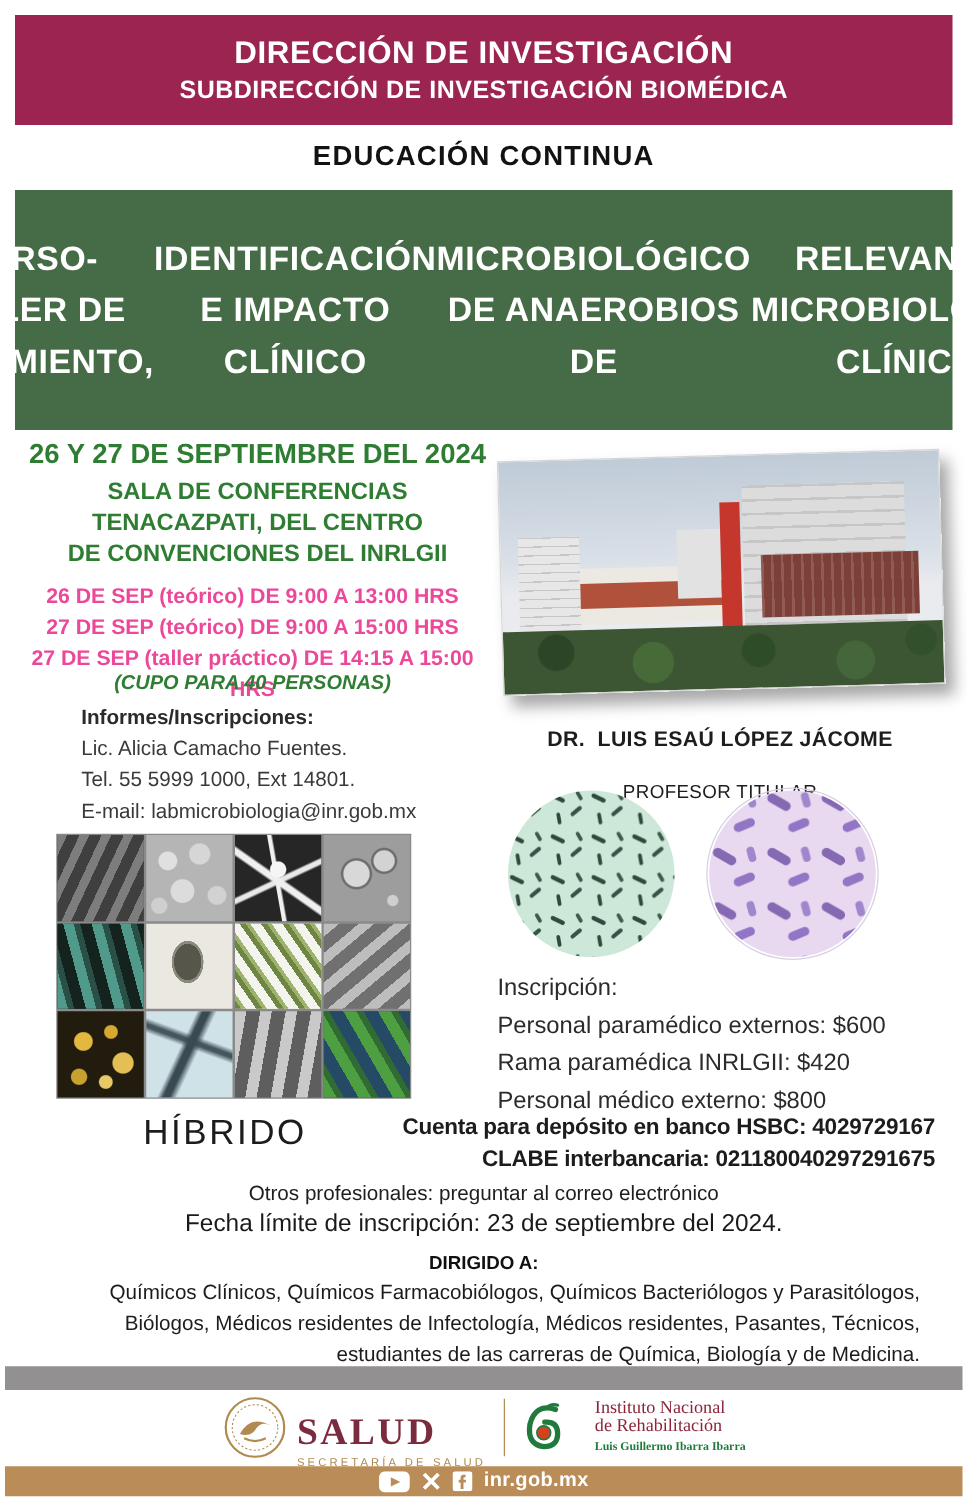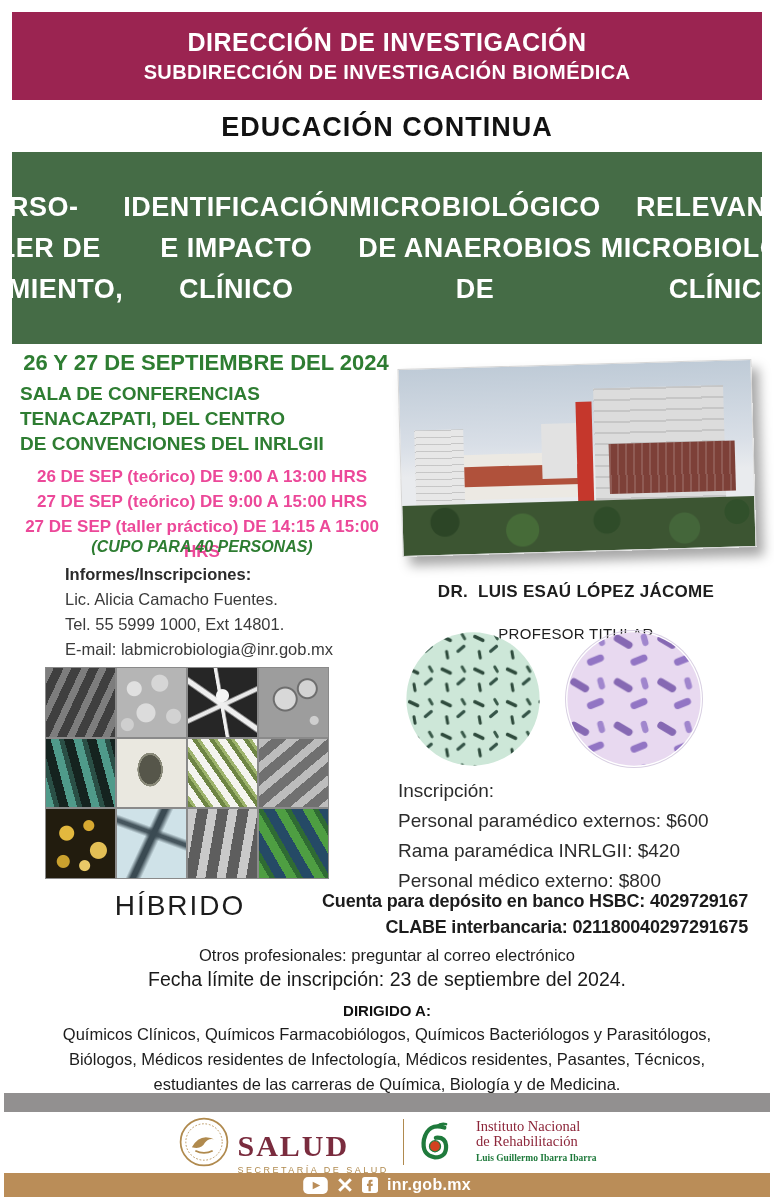--- a/index.html
+++ b/index.html
@@ -4,28 +4,28 @@
 <style>
   html,body{margin:0;padding:0;}
   .page{position:relative;width:774px;height:1200px;background:#ffffff;overflow:hidden;
         font-family:"Liberation Sans",sans-serif;color:#222;}
   
   .band{position:absolute;left:12px;top:12px;width:750px;height:88px;background:#9B2451;
         display:flex;flex-direction:column;align-items:center;justify-content:center;gap:4px;}
   .band .l1{color:#fff;font-weight:bold;font-size:25px;letter-spacing:.5px;}
   .band .l2{color:#fff;font-weight:bold;font-size:20px;letter-spacing:.4px;}
   .edu{position:absolute;left:0;top:112px;width:774px;text-align:center;
-       font-size:27px;font-weight:bold;color:#121212;letter-spacing:1px;}
+       font-size:22px;font-weight:bold;color:#121212;letter-spacing:1px;}
   .titlebox{position:absolute;left:12px;top:152px;width:750px;height:192px;background:#456C46;
             display:flex;align-items:center;justify-content:center;}
   .titlebox div{color:#fff;font-weight:bold;font-size:27px;line-height:41px;letter-spacing:.5px;text-align:center;}
   
   .datetitle{position:absolute;left:20px;top:350px;width:372px;text-align:center;
              color:#2E7D32;font-weight:bold;font-size:22px;}
-  .venue{position:absolute;left:20px;top:381px;width:372px;
+  .venue{position:absolute;left:20px;top:381px;width:372px;text-align:center;
          color:#2E7D32;font-weight:bold;font-size:19px;line-height:25px;}
   .sched{position:absolute;left:6px;top:464px;width:392px;text-align:center;
          color:#ec4899;font-weight:bold;font-size:17px;line-height:25px;}
   .cupo{position:absolute;left:6px;top:538px;width:392px;text-align:center;
         color:#2E7D32;font-weight:bold;font-style:italic;font-size:16px;}
   .contact{position:absolute;left:65px;top:562px;width:320px;color:#3a3a3a;
            font-size:16.5px;line-height:25px;}
   .contact .h{font-weight:bold;color:#2b2b2b;}
   
   .photo{position:absolute;left:400px;top:364px;width:352px;height:186px;
@@ -75,21 +75,21 @@
   
   .fees{position:absolute;left:398px;top:776px;width:360px;color:#2b2b2b;font-size:19px;line-height:30px;}
   .hibrido{position:absolute;left:70px;top:890px;width:220px;text-align:center;
            font-size:28px;font-weight:normal;letter-spacing:2px;color:#1c1c1c;}
   .bank{position:absolute;left:300px;top:888px;width:448px;text-align:right;
         color:#1c1c1c;font-size:18px;font-weight:bold;line-height:26px;letter-spacing:-.2px;}
   .otros{position:absolute;left:0;top:946px;width:774px;text-align:center;color:#1e1e1e;font-size:16.5px;}
   .fecha{position:absolute;left:0;top:968px;width:774px;text-align:center;color:#1a1a1a;font-size:19.5px;}
   .dirigido-h{position:absolute;left:0;top:1002px;width:774px;text-align:center;
               font-size:15px;font-weight:bold;color:#111;}
-  .dirigido-t{position:absolute;left:38px;top:1022px;width:698px;text-align:center;
+  .dirigido-t{position:absolute;left:38px;top:1022px;width:698px;text-align:right;
               color:#1c1c1c;font-size:16.5px;line-height:25px;}
   
   .graybar{position:absolute;left:4px;top:1093px;width:766px;height:19px;background:#929090;}
   .logos{position:absolute;left:0;top:1114px;width:774px;height:56px;
          display:flex;align-items:center;justify-content:center;gap:14px;}
   .salud-wrap{display:flex;align-items:center;gap:8px;}
   .salud-txt .t{font-family:"Liberation Serif",serif;font-weight:bold;font-size:30px;color:#7a2c3e;letter-spacing:2px;margin-top:19px;}
   .salud-txt .s{font-size:9px;color:#b08a4e;letter-spacing:2.5px;margin-top:2px;}
   .fdivider{width:1px;height:46px;background:#b08a4e;}
   .inr-wrap{display:flex;align-items:center;gap:7px;}

